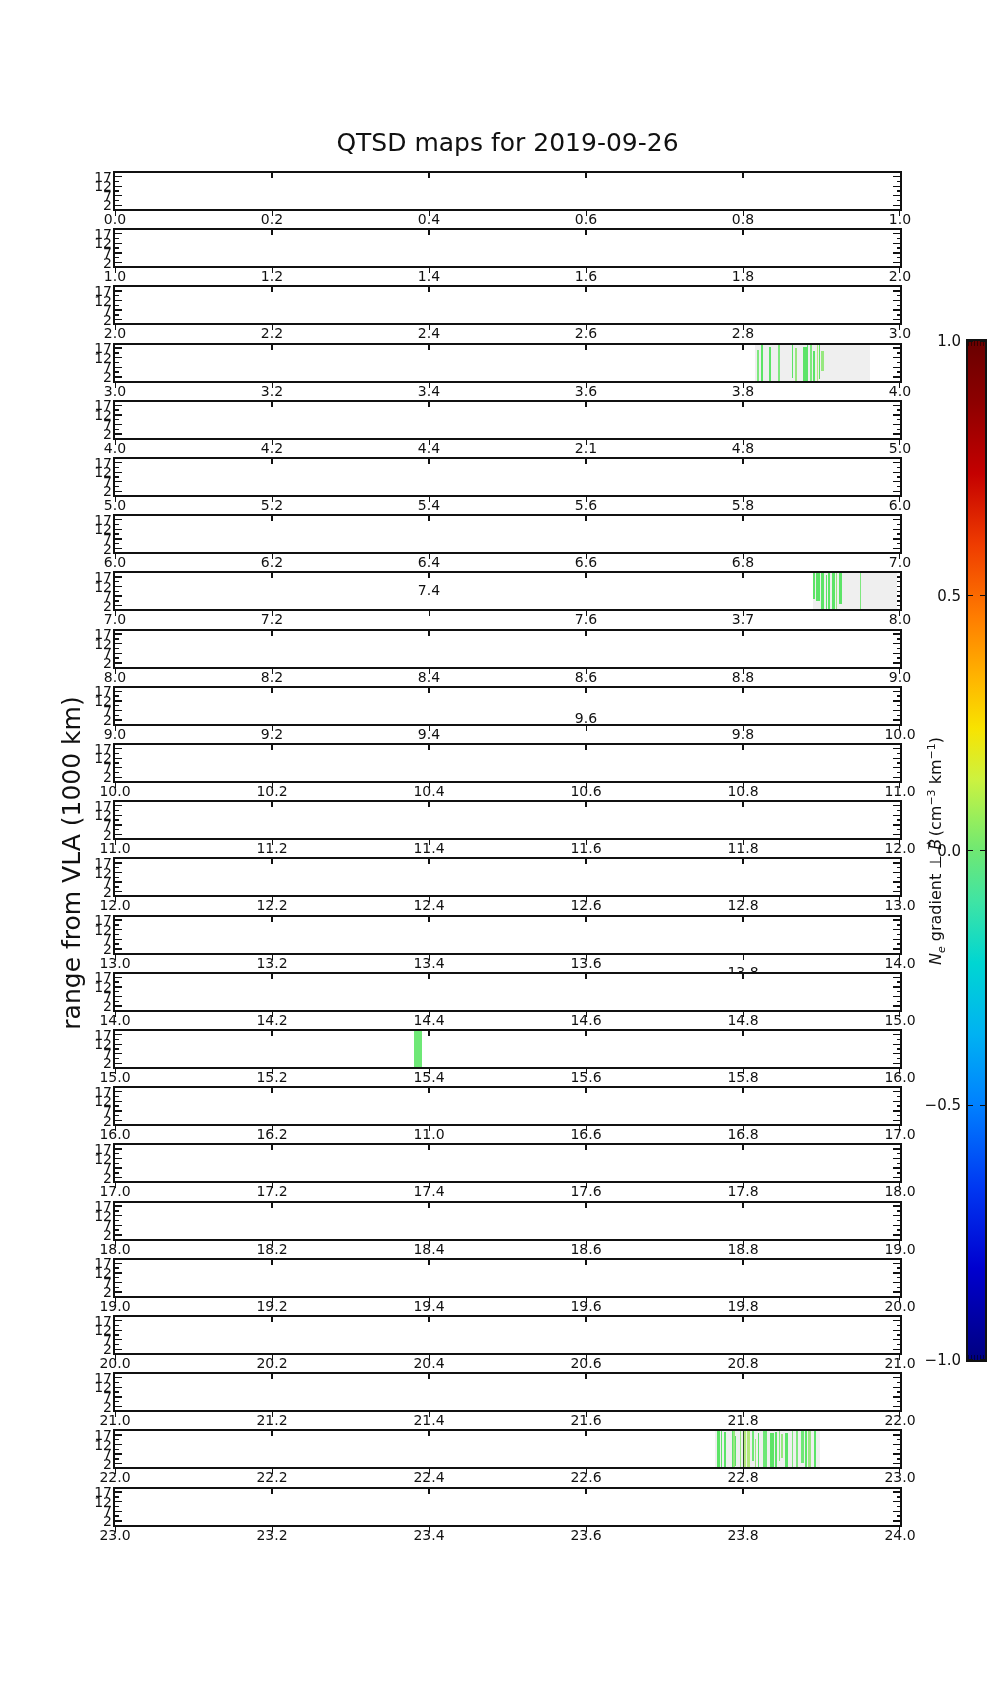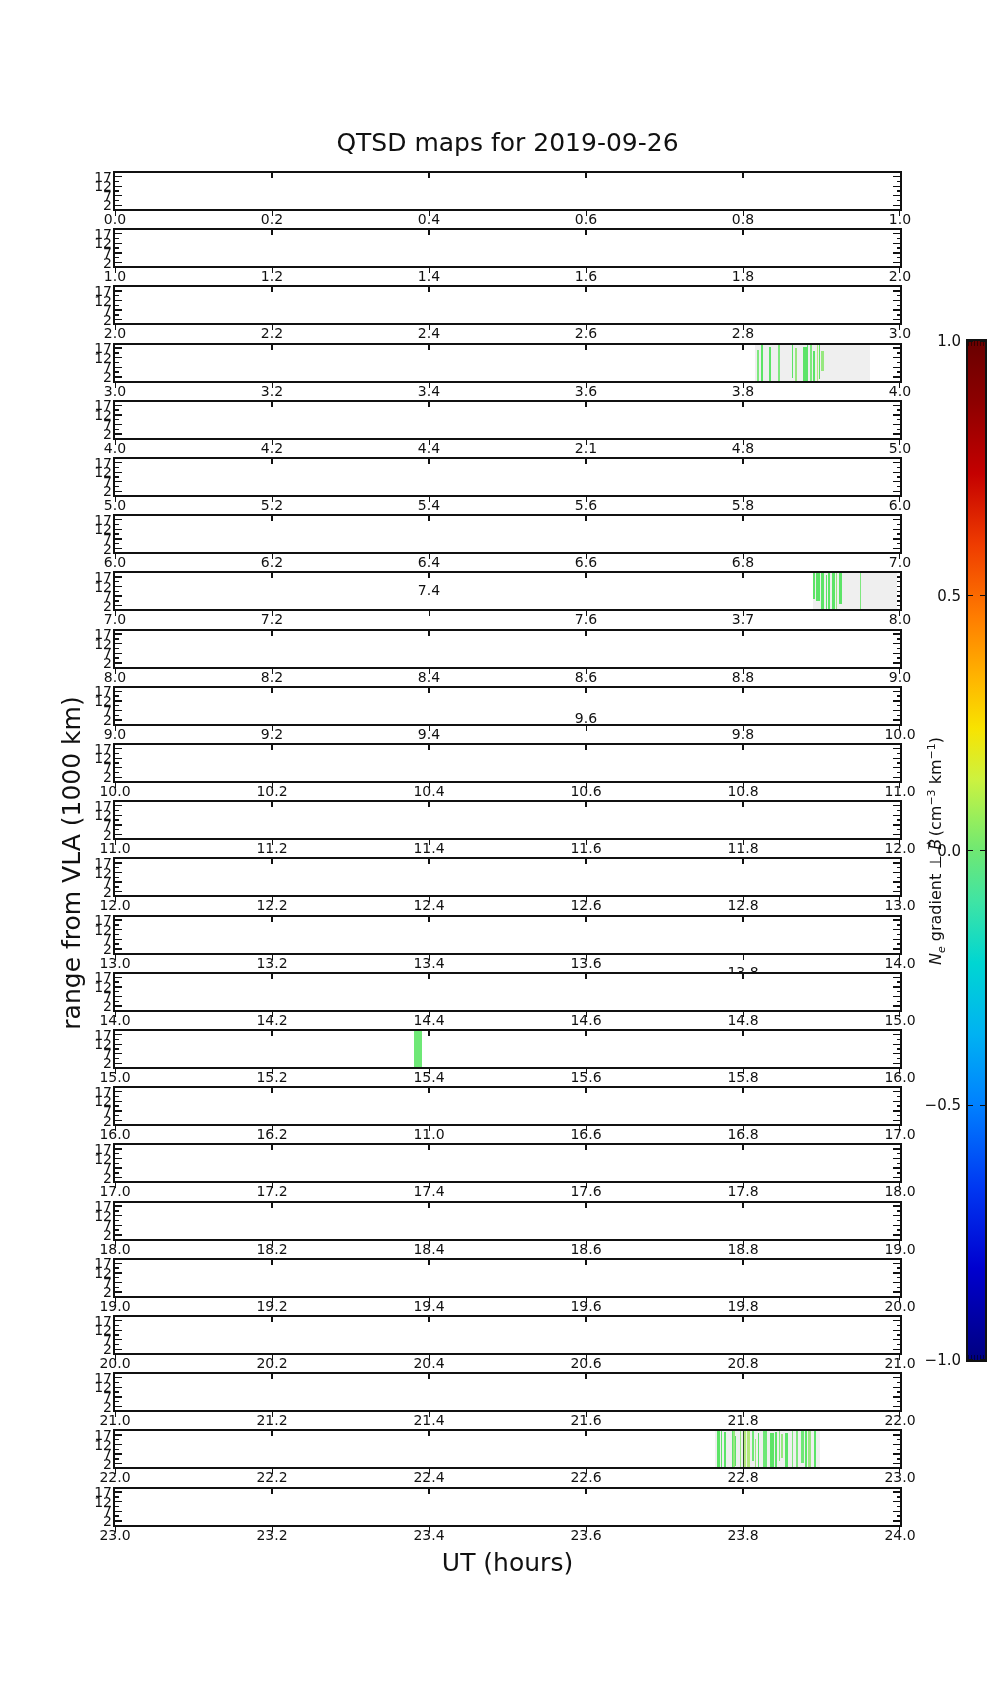--- a/index.html
+++ b/index.html
@@ -29,21 +29,20 @@
   .cb-label .sup{font-size:11px;vertical-align:6px;}
   .cb-label .it{font-style:italic;}
   .cb-label .arrow{display:inline-block;font-size:10px;margin-left:-11px;vertical-align:9px;}
 </style>
 </head>
 <body>
 
 <div class="figure" id="fig">
   <div class="title">QTSD maps for 2019-09-26</div>
   <div class="ylabel">range from VLA (1000 km)</div>
-  <div class="xlabel">UT (hours)</div>
 
   <div class="cb">
     <div class="cb-grad" id="cbgrad" style="background: linear-gradient(rgb(105, 0, 0) 0%, rgb(141, 0, 0) 6%, rgb(196, 0, 0) 13%, rgb(239, 60, 0) 20%, rgb(255, 124, 0) 27%, rgb(255, 180, 0) 33%, rgb(248, 227, 0) 38%, rgb(205, 242, 63) 43%, rgb(149, 238, 93) 47%, rgb(111, 232, 115) 50%, rgb(63, 228, 164) 55%, rgb(0, 214, 210) 61%, rgb(0, 178, 242) 68%, rgb(0, 128, 255) 75%, rgb(0, 56, 242) 83%, rgb(0, 0, 207) 91%, rgb(0, 0, 128) 100%);"></div>
     <div class="cb-hatch" style="top:0;"></div>
     <div class="cb-hatch" style="bottom:0;"></div>
   </div>
   <div class="cb-label" id="cblabel"><span class="it">N</span><span class="sub it">e</span><span class=""> gradient </span><span class="">⊥</span><span class=""> </span><span class="it">B</span><span class="arrow">→</span><span class=""> (cm</span><span class="sup">−3</span><span class=""> km</span><span class="sup">−1</span><span class="">)</span></div>
 <div class="panel" style="top: 171px;">
       <div class="tick" style="left: 156.3px; top: 0px; width: 1.4px; height: 5px;"></div>
       <div class="tick" style="left: 313.3px; top: 0px; width: 1.4px; height: 5px;"></div>

